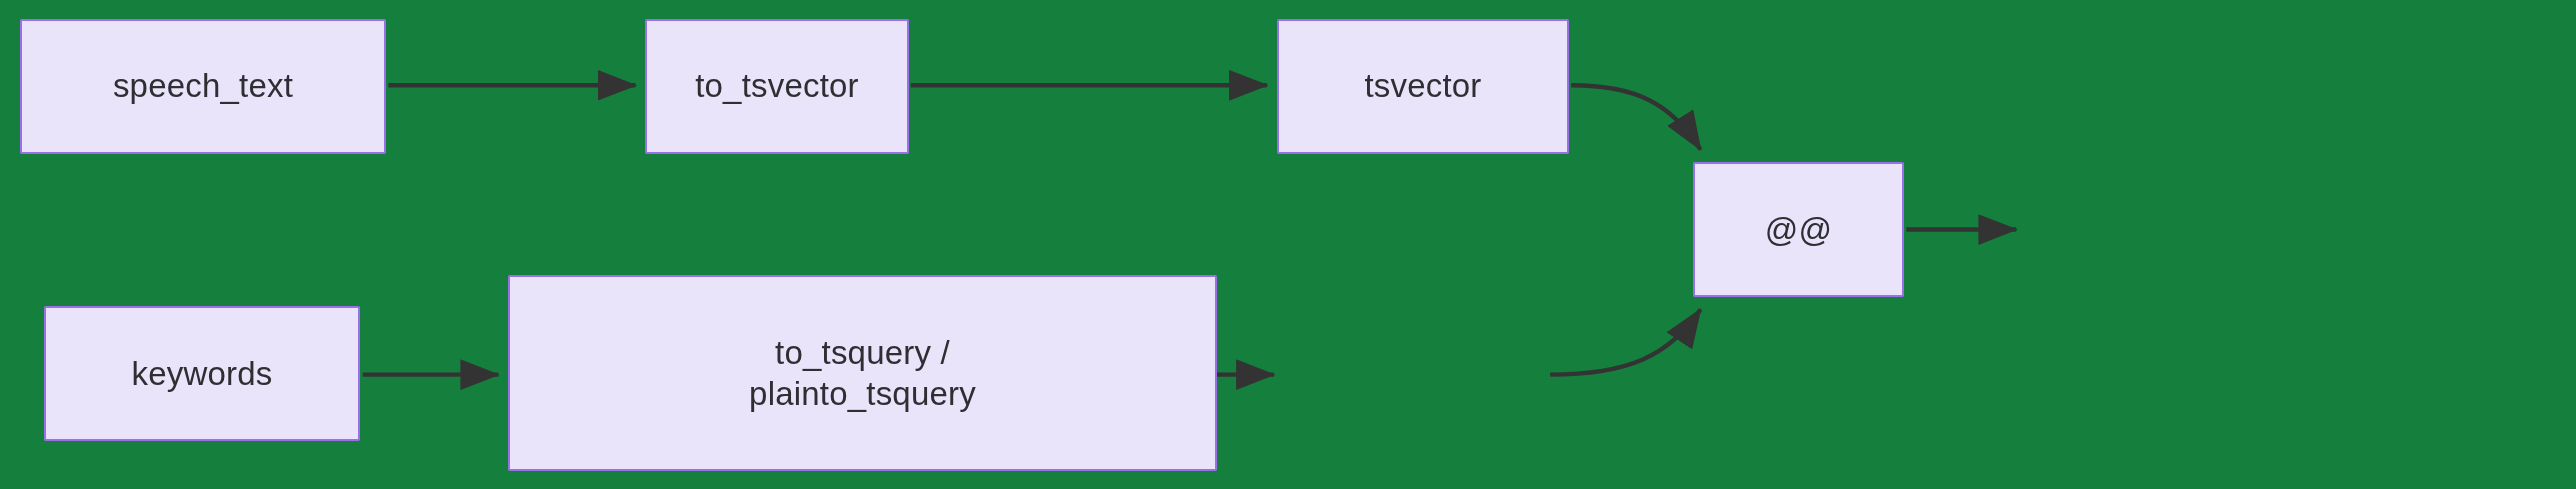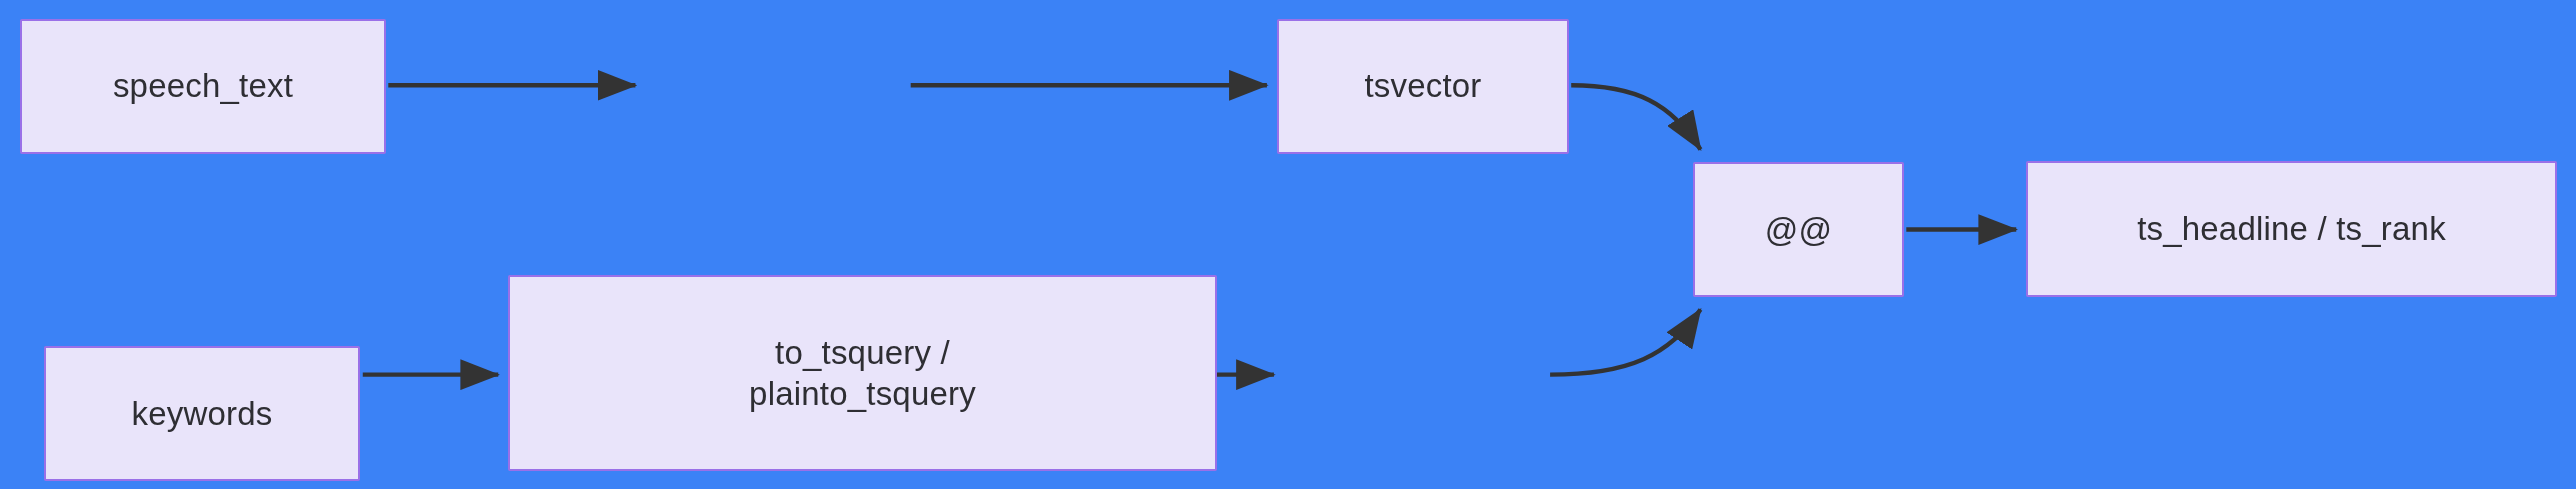--- a/index.html
+++ b/index.html
@@ -8,21 +8,21 @@
     padding: 0;
     background: #ffffff;
   }
   body {
     font-family: "Liberation Sans", "DejaVu Sans", sans-serif;
   }
   #canvas {
     position: relative;
     width: 2576px;
     height: 489px;
-    background: #3b82f6;
+    background: #15803d;
     overflow: hidden;
   }
   #edges {
     position: absolute;
     left: 0;
     top: 0;
     width: 2576px;
     height: 489px;
     pointer-events: none;
   }
@@ -46,21 +46,21 @@
     display: block;
     padding: 0 12.3px;
     white-space: pre-line;
   }
   
   #node-speech_text      { left: 20px;   top: 18.5px;  width: 366px; height: 135px; }
   #node-to_tsvector      { left: 645px;  top: 18.5px;  width: 264px; height: 135px; }
   #node-tsvector         { left: 1277px; top: 18.5px;  width: 292px; height: 135px; }
   #node-match_op         { left: 1693px; top: 162px; width: 211px; height: 135px; }
   #node-output           { left: 2026px; top: 161px; width: 531px; height: 136px; }
-  #node-keywords         { left: 44px;   top: 306px; width: 316px; height: 135px; margin-top: 40px; }
+  #node-keywords         { left: 44px;   top: 306px; width: 316px; height: 135px; }
   #node-to_tsquery       { left: 508px;  top: 275px; width: 709px; height: 196px; }
   #node-tsquery          { left: 1284px; top: 306px; width: 264px; height: 135px; }
 </style>
 </head>
 <body>
 
 <div id="canvas">
 
   <svg id="edges" viewBox="0 0 2928 556" width="2576" height="489" xmlns="http://www.w3.org/2000/svg">
     <defs>
@@ -81,32 +81,32 @@
 
     <line x1="1315" y1="426" x2="1448" y2="426" stroke="#333333" stroke-width="5" marker-end="url(#arrowhead)"></line>
 
     <path d="M1762,426 C1852,426 1898,404 1933,352" fill="none" stroke="#333333" stroke-width="5" marker-end="url(#arrowhead)"></path>
   </svg>
 
   <div class="node" id="node-speech_text">
     <span class="label">speech_text</span>
   </div>
 
+  <div class="node" id="node-to_tsvector">
+    <span class="label">to_tsvector</span>
+  </div>
 
   <div class="node" id="node-tsvector">
     <span class="label">tsvector</span>
   </div>
 
   <div class="node" id="node-match_op">
     <span class="label">@@</span>
   </div>
 
-  <div class="node" id="node-output">
-    <span class="label">ts_headline / ts_rank</span>
-  </div>
 
   <div class="node" id="node-keywords">
     <span class="label">keywords</span>
   </div>
 
   <div class="node" id="node-to_tsquery">
     <span class="label">to_tsquery /
 plainto_tsquery</span>
   </div>
 

